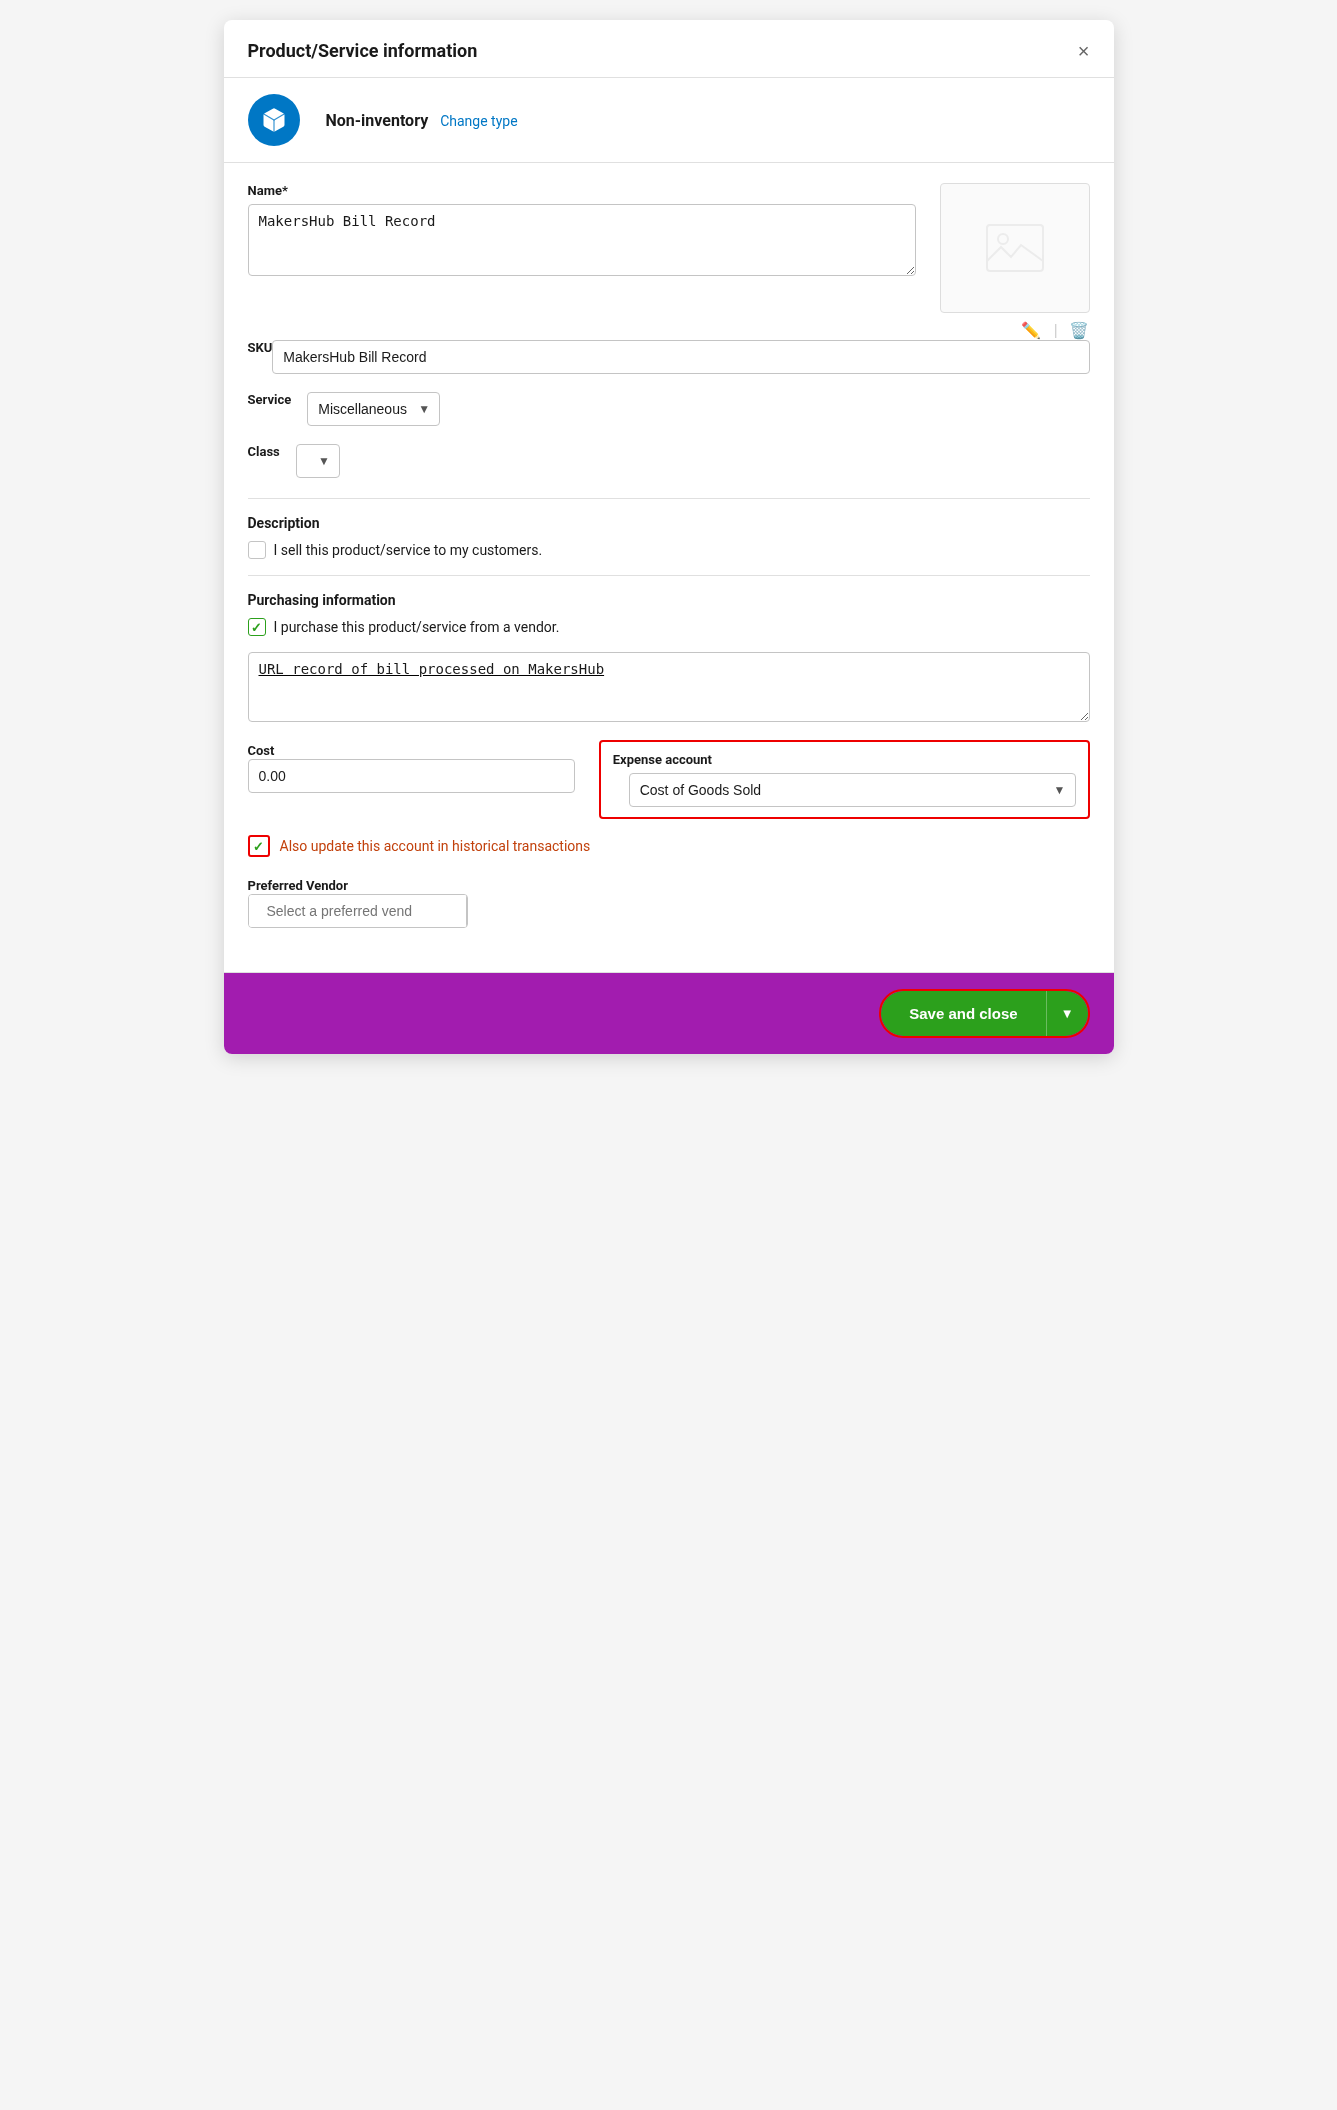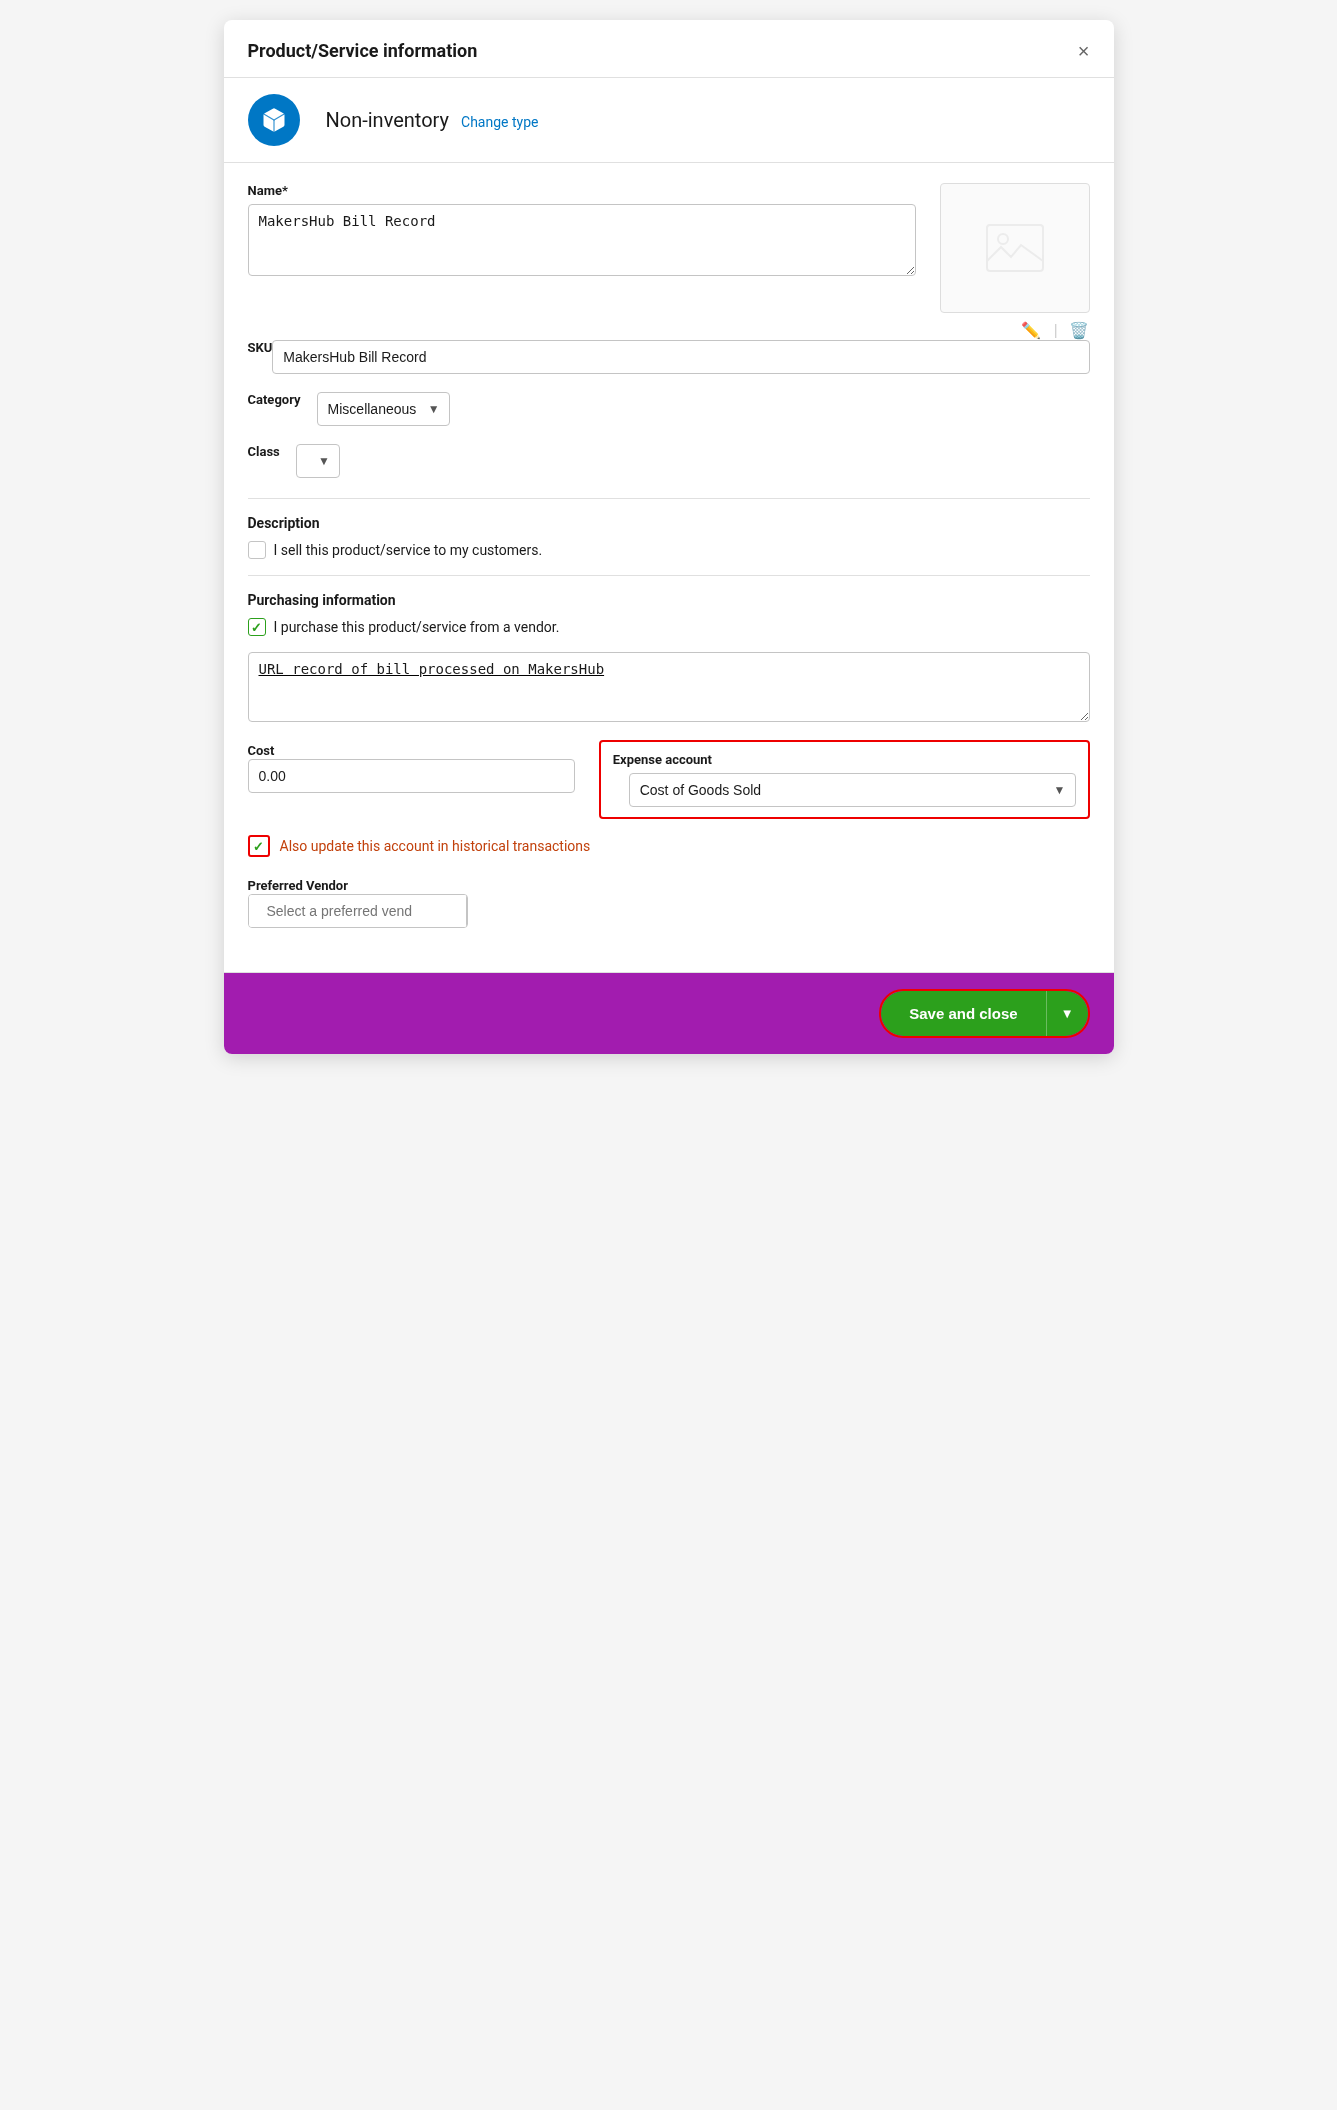--- a/index.html
+++ b/index.html
@@ -54,22 +54,22 @@
       background: #0077c5;
       border-radius: 50%;
       display: flex;
       align-items: center;
       justify-content: center;
       color: white;
       font-size: 22px;
       flex-shrink: 0;
     }
     .type-label {
-      font-size: 20px;
-      font-weight: 400;
+      font-size: 16px;
+      font-weight: 700;
       color: #1a1a1a;
       padding-left: 10px;
     }
     .change-type-link {
       color: #0077c5;
       font-size: 14px;
       cursor: pointer;
       text-decoration: none;
       margin-left: 8px;
     }
@@ -372,21 +372,21 @@
         </div>
       </div>
     </div>
 
     <div class="form-group" style="margin-bottom:18px;">
       <label class="form-label">SKU</label>
       <input type="text" class="form-input" value="MakersHub Bill Record" style="">
     </div>
 
     <div class="form-group" style="margin-bottom:18px;">
-      <label class="form-label">Category</label>
+      <label class="form-label">Service</label>
       <div class="select-wrapper">
         <select>
           <option>Miscellaneous</option>
         </select>
         <span class="select-arrow">▼</span>
       </div>
     </div>
 
     <div class="form-group" style="margin-bottom:20px;">
       <label class="form-label">Class</label>

